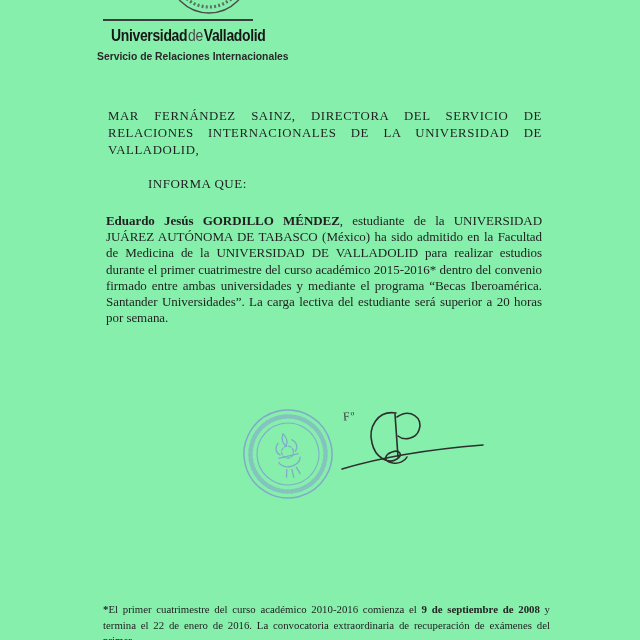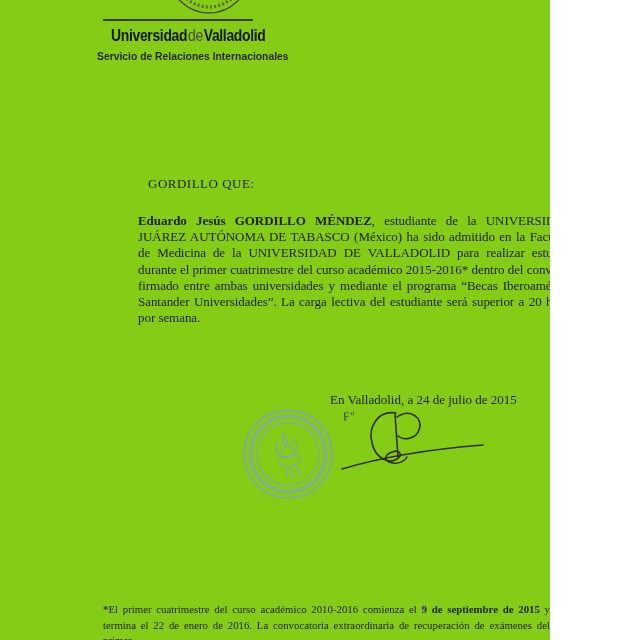--- a/index.html
+++ b/index.html
@@ -1,17 +1,17 @@
 <!DOCTYPE html>
 <html><head>
 <meta charset="utf-8">
 <style>
   html,body{margin:0;padding:0;background:#ffffff;}
   .page{
-    position:relative;width:550px;height:640px;background:#84cc16;
+    position:relative;width:640px;height:640px;background:#86efac;
     overflow:hidden;font-family:"Liberation Serif", serif;color:#1f1f1f;
   }
   
   .top-seal{position:absolute;left:164px;top:0;width:90px;height:14px;overflow:hidden;}
   .lh-rule{position:absolute;left:103px;top:19px;width:150px;height:2px;background:#3c3c3c;}
   .lh-name{
     position:absolute;left:111px;top:26px;white-space:nowrap;
     font-family:"Liberation Sans", sans-serif;font-size:17px;letter-spacing:-.4px;
     transform:scaleX(.82);transform-origin:left top;color:#161616;
   }
@@ -26,21 +26,21 @@
   .opening{
     position:absolute;left:108px;top:108px;width:434px;
     font-size:12.8px;line-height:17px;text-align:justify;
     letter-spacing:.6px;word-spacing:5px;
   }
   .informa{
     position:absolute;left:148px;top:176px;font-size:13px;letter-spacing:.5px;
   }
   .para{
     position:absolute;left:106px;width:436px;
-    font-size:13px;line-height:16.2px;text-align:justify;letter-spacing:-.05px;margin-left:32px;
+    font-size:13px;line-height:16.2px;text-align:justify;letter-spacing:-.05px;
   }
   .p1{top:213px;}
   .p2{top:317px;}
   .para .b, .opening .b, .footnote .b{font-weight:700;}
   .dateline{position:absolute;left:330px;top:392px;font-size:13px;}
   .fdo{
     position:absolute;left:343px;top:409px;font-size:12px;color:#3a3a3a;
     transform:rotate(-4deg);letter-spacing:1px;
   }
   .stamp{position:absolute;left:238px;top:402px;width:100px;height:104px;}
@@ -60,27 +60,27 @@
     <circle cx="45" cy="-27" r="40" fill="none" stroke-width="1.4" stroke="#4a4a4a"></circle>
     <circle cx="45" cy="-27" r="34" fill="none" stroke-width="3.2" stroke-dasharray="2 2.2" opacity="0.75" stroke="#4a4a4a"></circle>
   </svg>
 
   <div class="lh-rule"></div>
   <div class="lh-name">
     <span class="b">Universidad</span><span class="de">de</span><span class="b">Valladolid</span>
   </div>
   <div class="lh-dept">Servicio de Relaciones Internacionales</div>
 
+  <div class="opening">MAR FERNÁNDEZ SAINZ, DIRECTORA DEL SERVICIO DE RELACIONES INTERNACIONALES DE LA UNIVERSIDAD DE VALLADOLID,</div>
 
-  <div class="informa">GORDILLO QUE:</div>
+  <div class="informa">INFORMA QUE:</div>
 
   <div class="para p1"><span class="b">Eduardo Jesús GORDILLO MÉNDEZ</span><span>, estudiante de la UNIVERSIDAD JUÁREZ AUTÓNOMA DE TABASCO (México) ha sido admitido en la Facultad de Medicina de la UNIVERSIDAD DE VALLADOLID para realizar estudios durante el primer cuatrimestre del curso académico 2015-2016* dentro del convenio firmado entre ambas universidades y mediante el programa “Becas Iberoamérica. Santander Universidades”. La carga lectiva del estudiante será superior a 20 horas por semana.</span></div>
 
 
-  <div class="dateline">En Valladolid, a 24 de julio de 2015</div>
 
   <div class="fdo">Fº</div>
 
   <svg class="stamp" viewBox="0 0 100 104">
     <g transform="rotate(-14 50 52)" fill="none" stroke-linecap="round" stroke="#7f9cd0">
       <circle cx="50" cy="52" r="44" stroke-width="1.5" opacity="0.85"></circle>
       <circle cx="50" cy="52" r="37.5" stroke-width="4.6" stroke-dasharray="2.2 2.6" opacity="0.5"></circle>
       <circle cx="50" cy="52" r="31" stroke-width="1.1" opacity="0.8"></circle>
       <g stroke-width="1.3" opacity="0.8">
         <path d="M50 31 c-3 5 -3 9 0 13 c3 -4 3 -8 0 -13"></path>
@@ -96,15 +96,15 @@
 
   <svg class="signature" viewBox="338 403 215 95">
     <g fill="none" stroke-width="1.6" stroke-linecap="round" stroke="#2e2e2e">
       <path d="M396 413 C 377 410 368 428 372 443 C 375 457 388 465 397 459 C 403 455 400 449 392 452 C 384 455 383 461 393 463 C 399 464 405 461 407 457"></path>
       <path d="M395 414 L 398 457"></path>
       <path d="M397 417 C 410 408 424 418 419 430 C 416 439 404 441 398 436"></path>
       <path d="M342 469 C 372 460 420 450 483 445"></path>
     </g>
   </svg>
 
-  <div class="footnote"><span class="b">*</span><span>El primer cuatrimestre del curso académico 2010-2016 comienza el </span><span class="b">9 de septiembre de 2015</span><span> y termina el 22 de enero de 2016. La convocatoria extraordinaria de recuperación de exámenes del primer</span></div>
+  <div class="footnote"><span class="b">*</span><span>El primer cuatrimestre del curso académico 2010-2016 comienza el </span><span class="b">9 de septiembre de 2008</span><span> y termina el 22 de enero de 2016. La convocatoria extraordinaria de recuperación de exámenes del primer</span></div>
 
 </div>
 
 </body></html>

